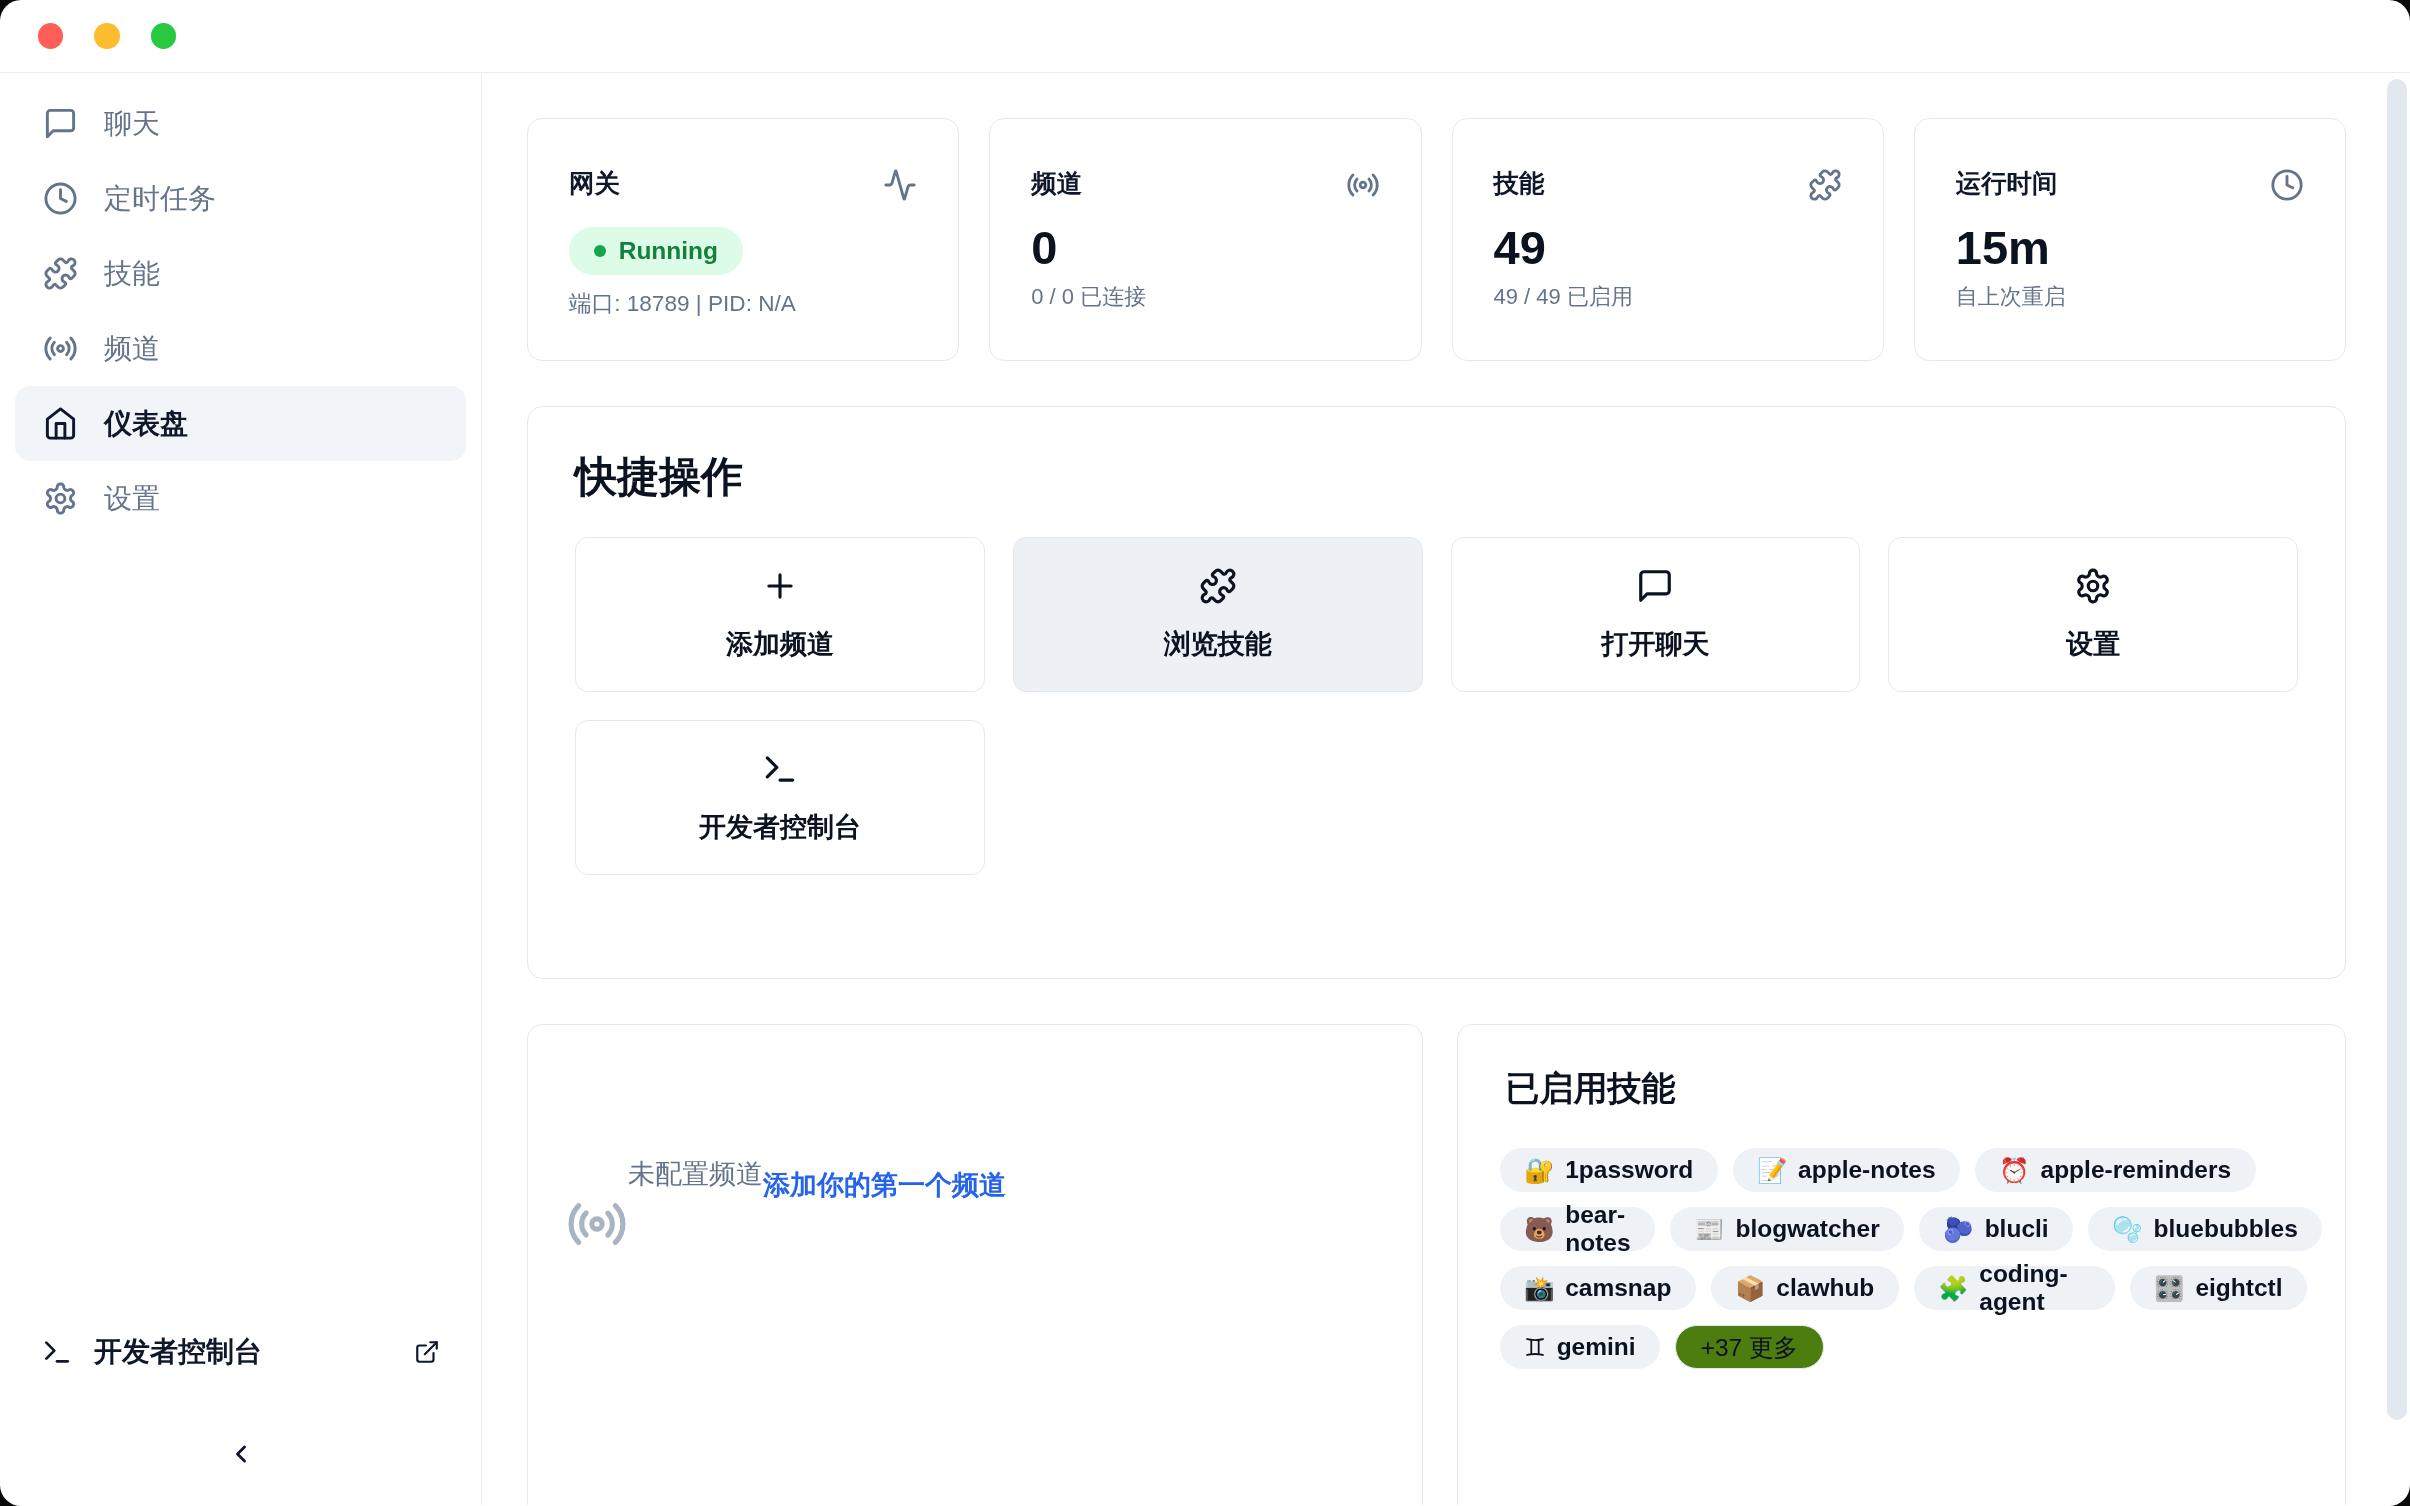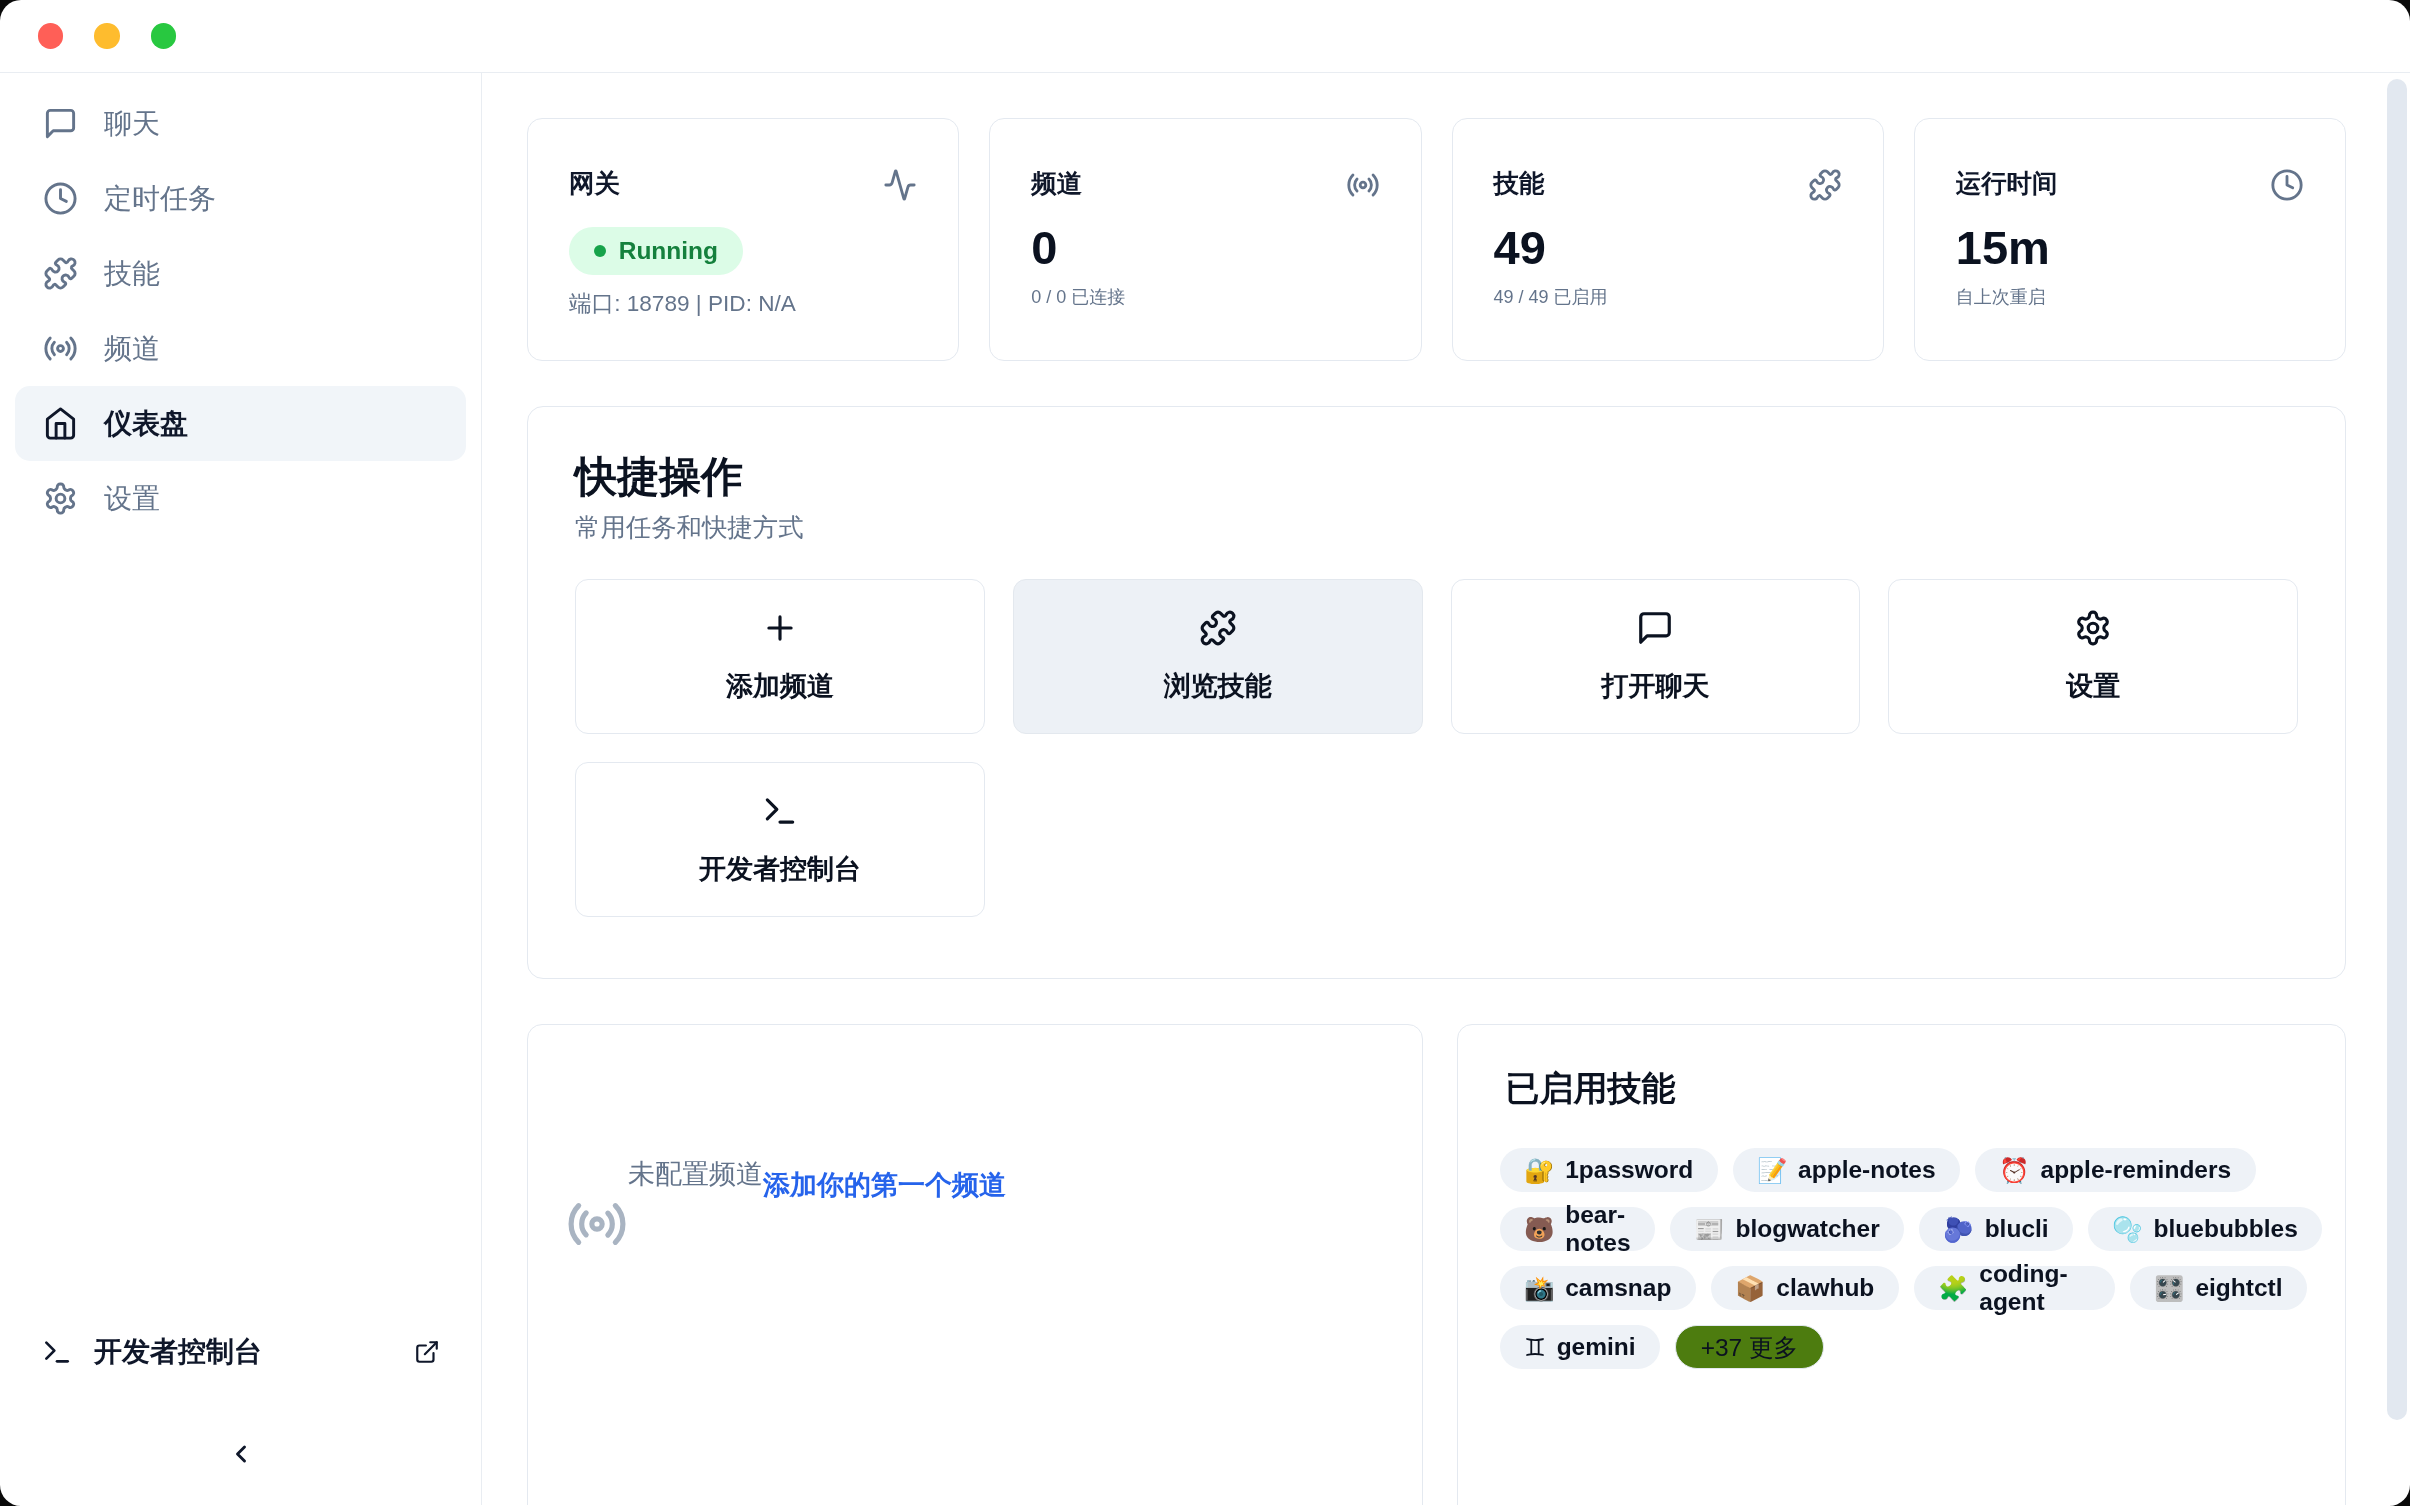--- a/index.html
+++ b/index.html
@@ -66,21 +66,21 @@
   .stats { display:grid; grid-template-columns:repeat(4,1fr); gap:30px; }
   .stat-card {
     height:243px; background:#fff;
     border:0.9px solid #e4e9f0; border-radius:15px;
     padding:49px 41px 0 41px;
   }
   .stat-head { display:flex; align-items:flex-start; justify-content:space-between;gap:40px; }
   .stat-title { font-size:25.4px; font-weight:700; color:#0f172a; line-height:30px; }
   .stat-head .ic { width:34px; height:34px; color:#64748b; }
   .stat-value { margin-top:19px; font-size:47px; font-weight:700; line-height:53px; color:#0b1220; }
-  .stat-detail { margin-top:9.4px; font-size:18px; color:#64748b; line-height:28px; }
+  .stat-detail { margin-top:9.4px; font-size:22px; color:#64748b; line-height:28px; }
   .badge {
     margin-top:24.5px;
     display:inline-flex; align-items:center; gap:13px;
     background:#dcfce7; color:#15803d;
     font-size:24.5px; font-weight:700;
     padding:10.4px 24.5px; border-radius:941px;
   }
   .badge-dot { width:12.2px; height:12.2px; border-radius:50%; background:#16a34a; }
   .gateway-detail { margin-top:15px; font-size:22.6px; color:#64748b; line-height:28px; }
 
@@ -335,21 +335,20 @@
                 </svg>
               </span>
           </div>
           <div class="stat-value">15m</div>
           <div class="stat-detail">自上次重启</div>
         </div>
       </div>
 
       <section class="panel">
         <h2 class="panel-title">快捷操作</h2>
-        <div class="panel-subtitle">常用任务和快捷方式</div>
         <div class="actions-grid">
           <div class="action-btn">
             <span class="ic">
                 <svg viewBox="0 0 24 24" fill="none" stroke="currentColor" stroke-width="2" stroke-linecap="round" stroke-linejoin="round">
                   <use href="#i-plus"></use>
                 </svg>
               </span>
             <span class="lbl">添加频道</span>
           </div>
           <div class="action-btn highlight">

